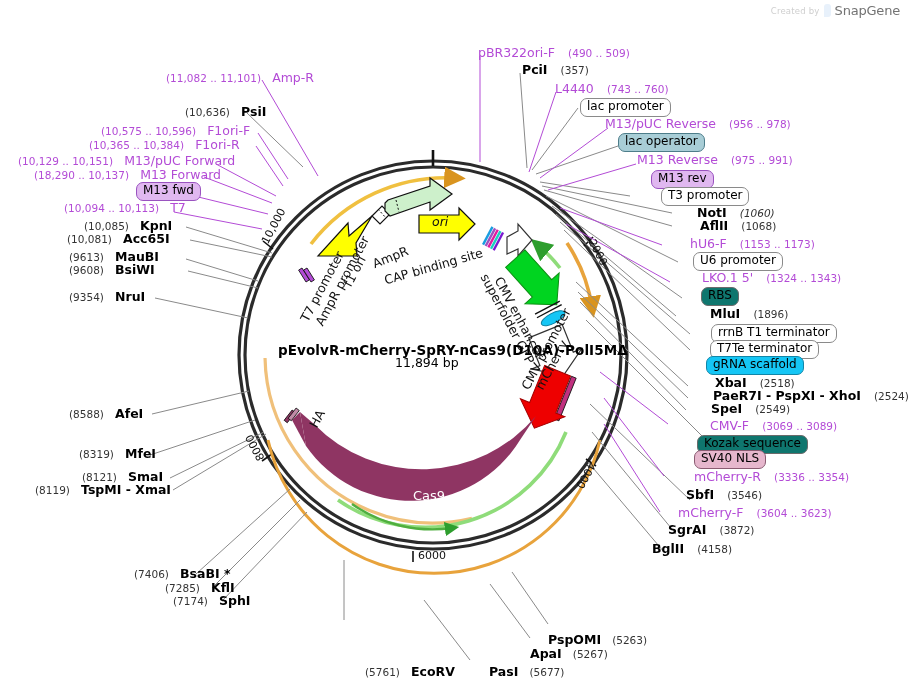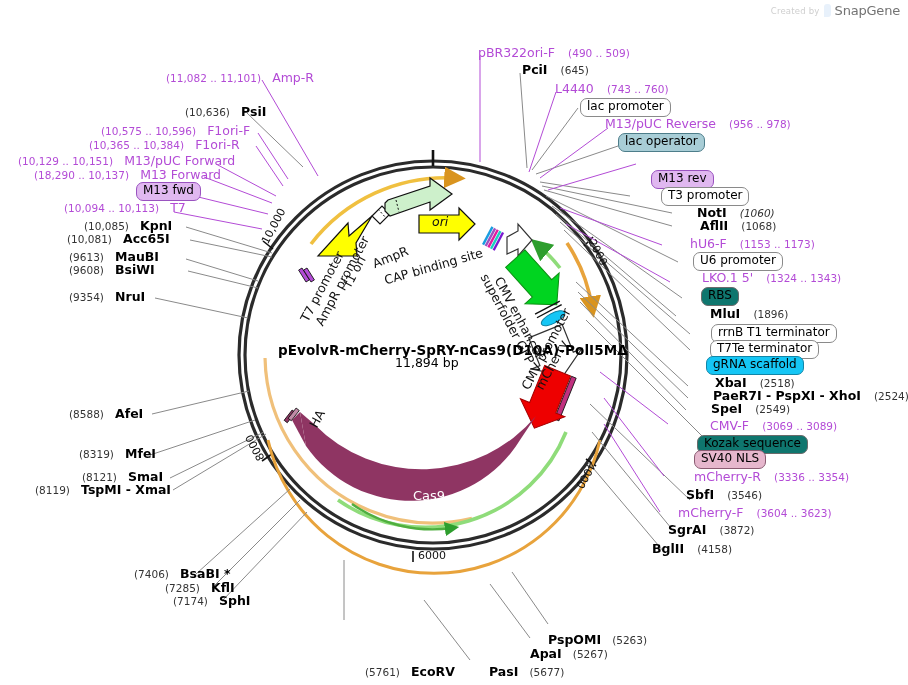--- a/index.html
+++ b/index.html
@@ -380,35 +380,39 @@
     <span class="enz">PspOMI</span>
     <span class="pos" style="margin-left:6px;">(5263)</span>
   </div>
 
   <div class="lbl" style="left:478px;top:44px;">
     <span class="prm">pBR322ori-F</span>
     <span class="prmpos" style="margin-left:8px;">(490 .. 509)</span>
   </div>
   <div class="lbl" style="left:522px;top:61px;">
     <span class="enz">PciI</span>
-    <span class="pos" style="margin-left:8px;">(645)</span>
+    <span class="pos" style="margin-left:8px;">(357)</span>
   </div>
   <div class="lbl" style="left:555px;top:80px;">
     <span class="prm">L4440</span>
     <span class="prmpos" style="margin-left:8px;">(743 .. 760)</span>
   </div>
   <div class="lbl" style="left:580px;top:97px;">
     <span class="badge">lac promoter</span>
   </div>
   <div class="lbl" style="left:605px;top:115px;">
     <span class="prm">M13/pUC Reverse</span>
     <span class="prmpos" style="margin-left:8px;">(956 .. 978)</span>
   </div>
   <div class="lbl" style="left:618px;top:132px;">
     <span class="badge teal">lac operator</span>
+  </div>
+  <div class="lbl" style="left:637px;top:151px;">
+    <span class="prm">M13 Reverse</span>
+    <span class="prmpos" style="margin-left:8px;">(975 .. 991)</span>
   </div>
   <div class="lbl" style="left:651px;top:169px;">
     <span class="badge violet">M13 rev</span>
   </div>
   <div class="lbl" style="left:661px;top:186px;">
     <span class="badge">T3 promoter</span>
   </div>
   <div class="lbl" style="left:697px;top:204px;">
     <span class="enz">NotI</span>
     <span class="pos" style="margin-left:8px;font-style:italic;">(1060)</span>

